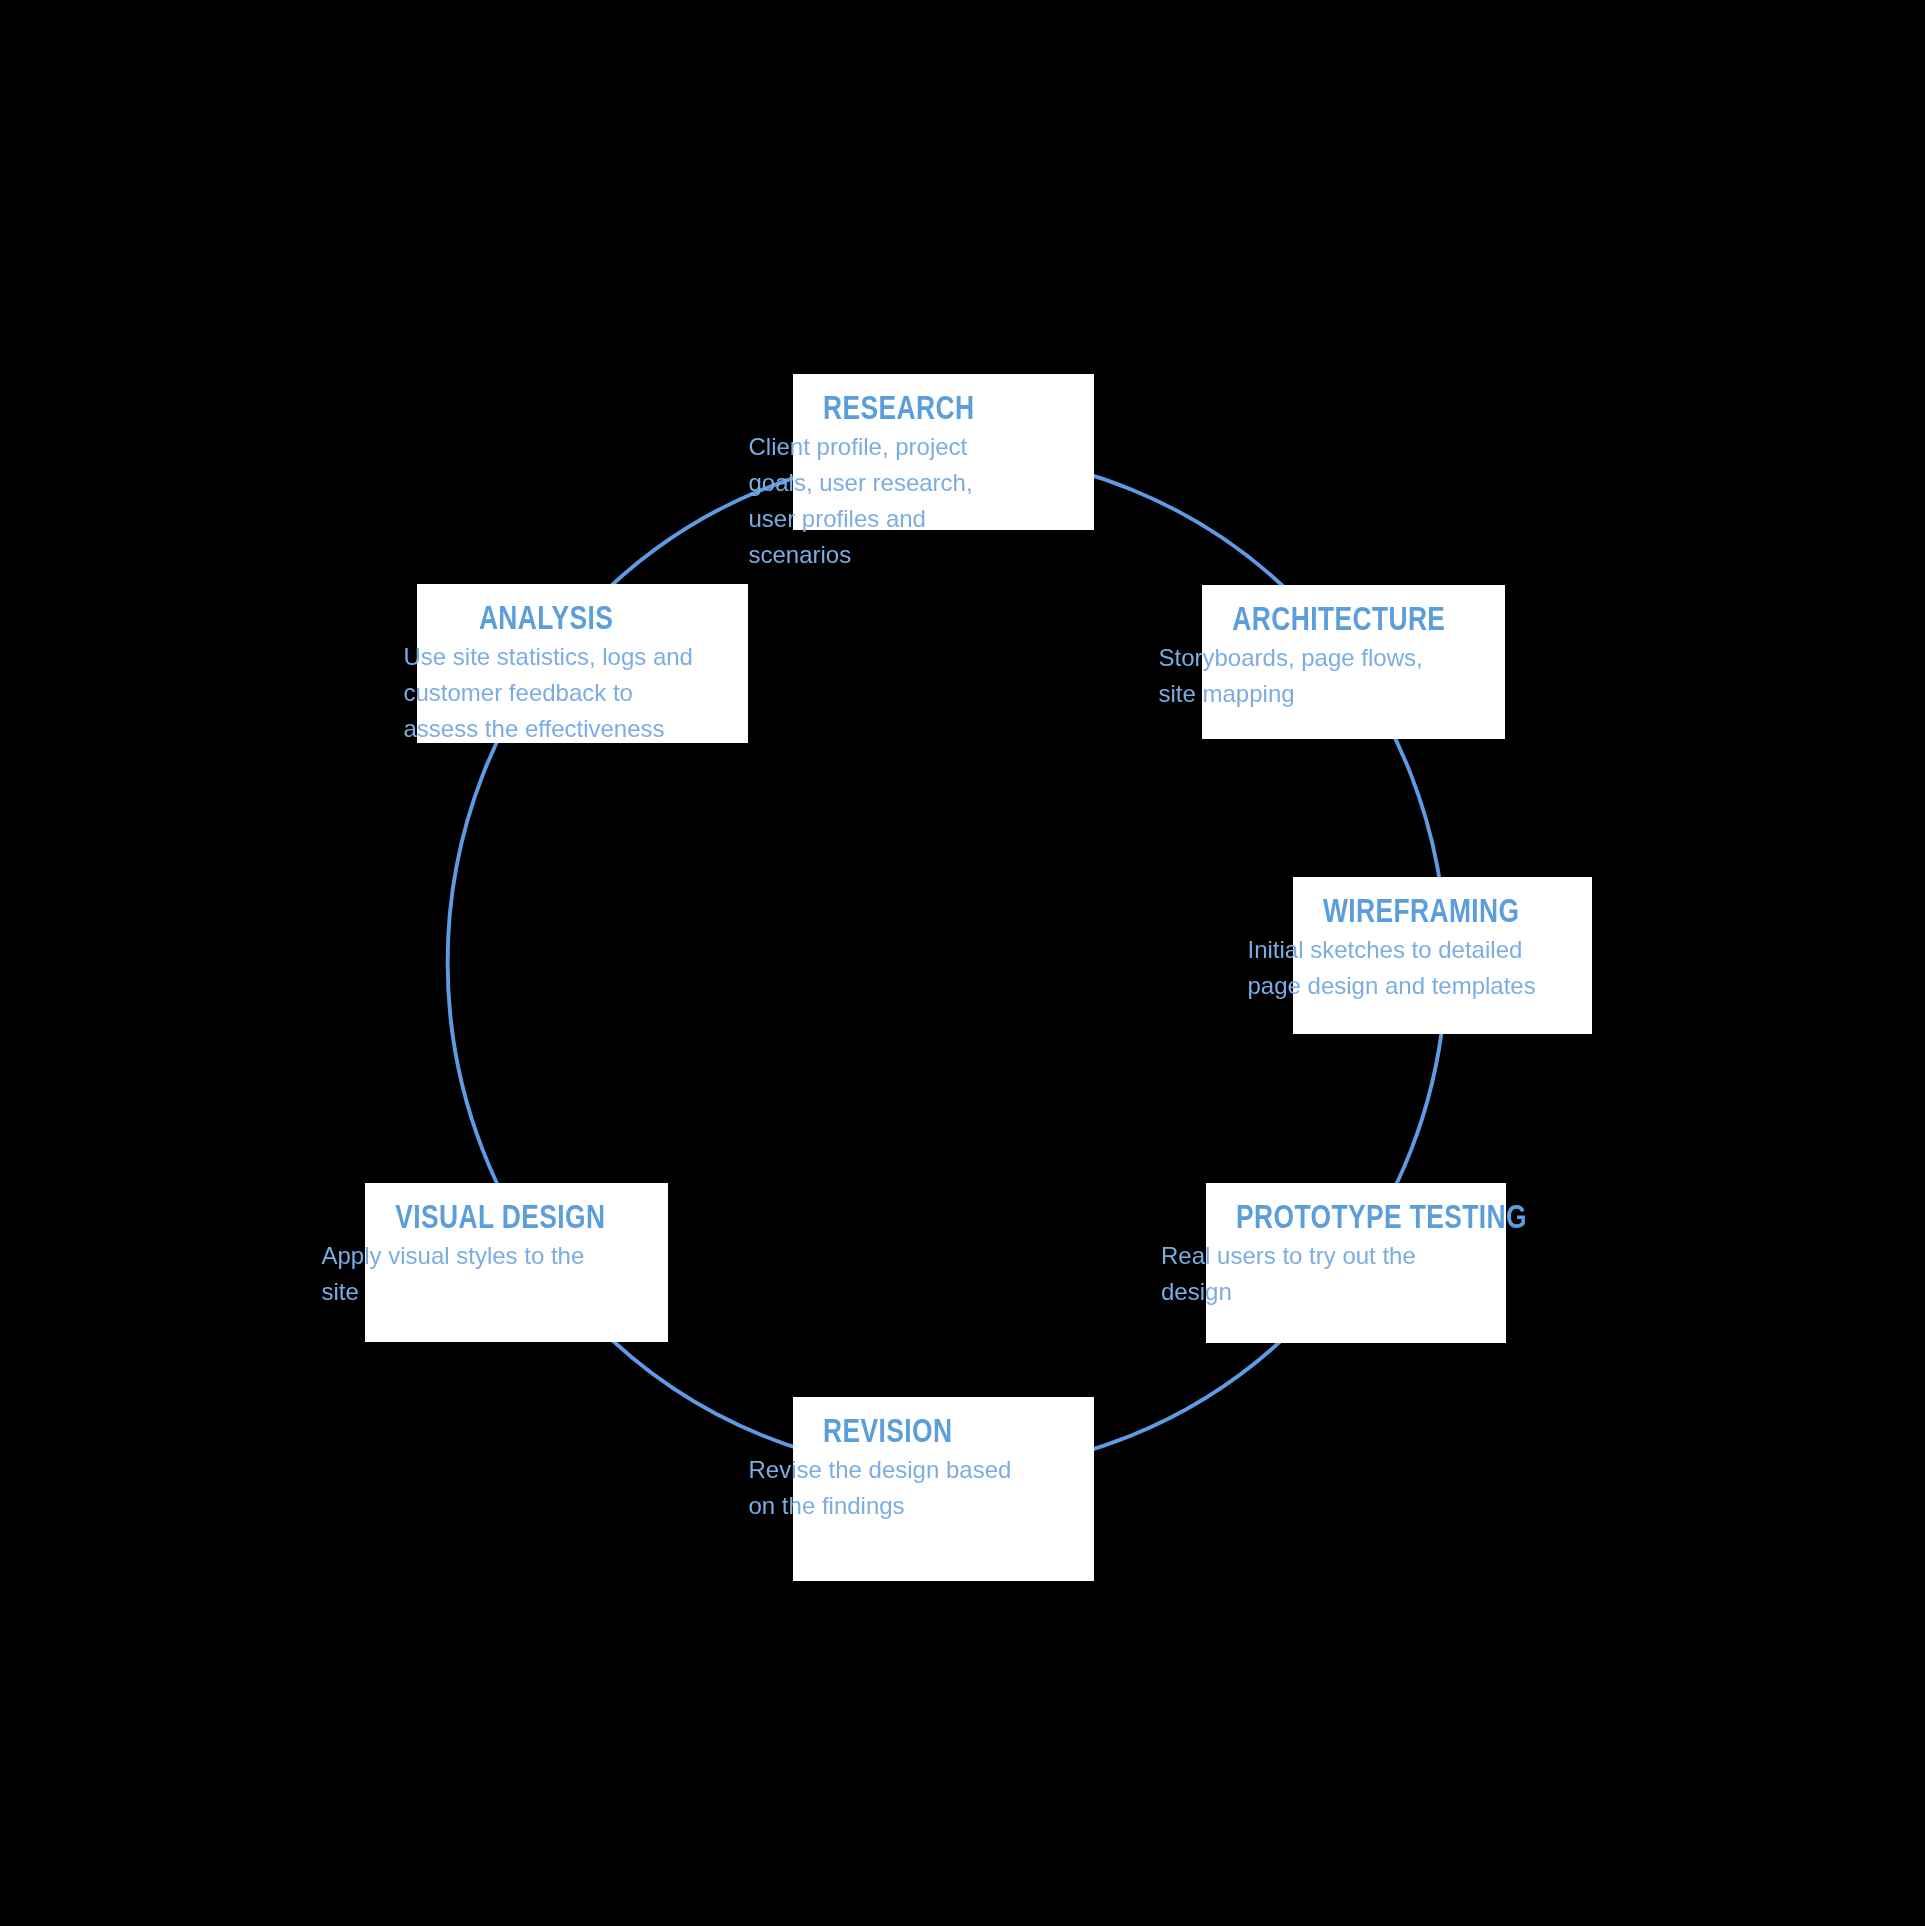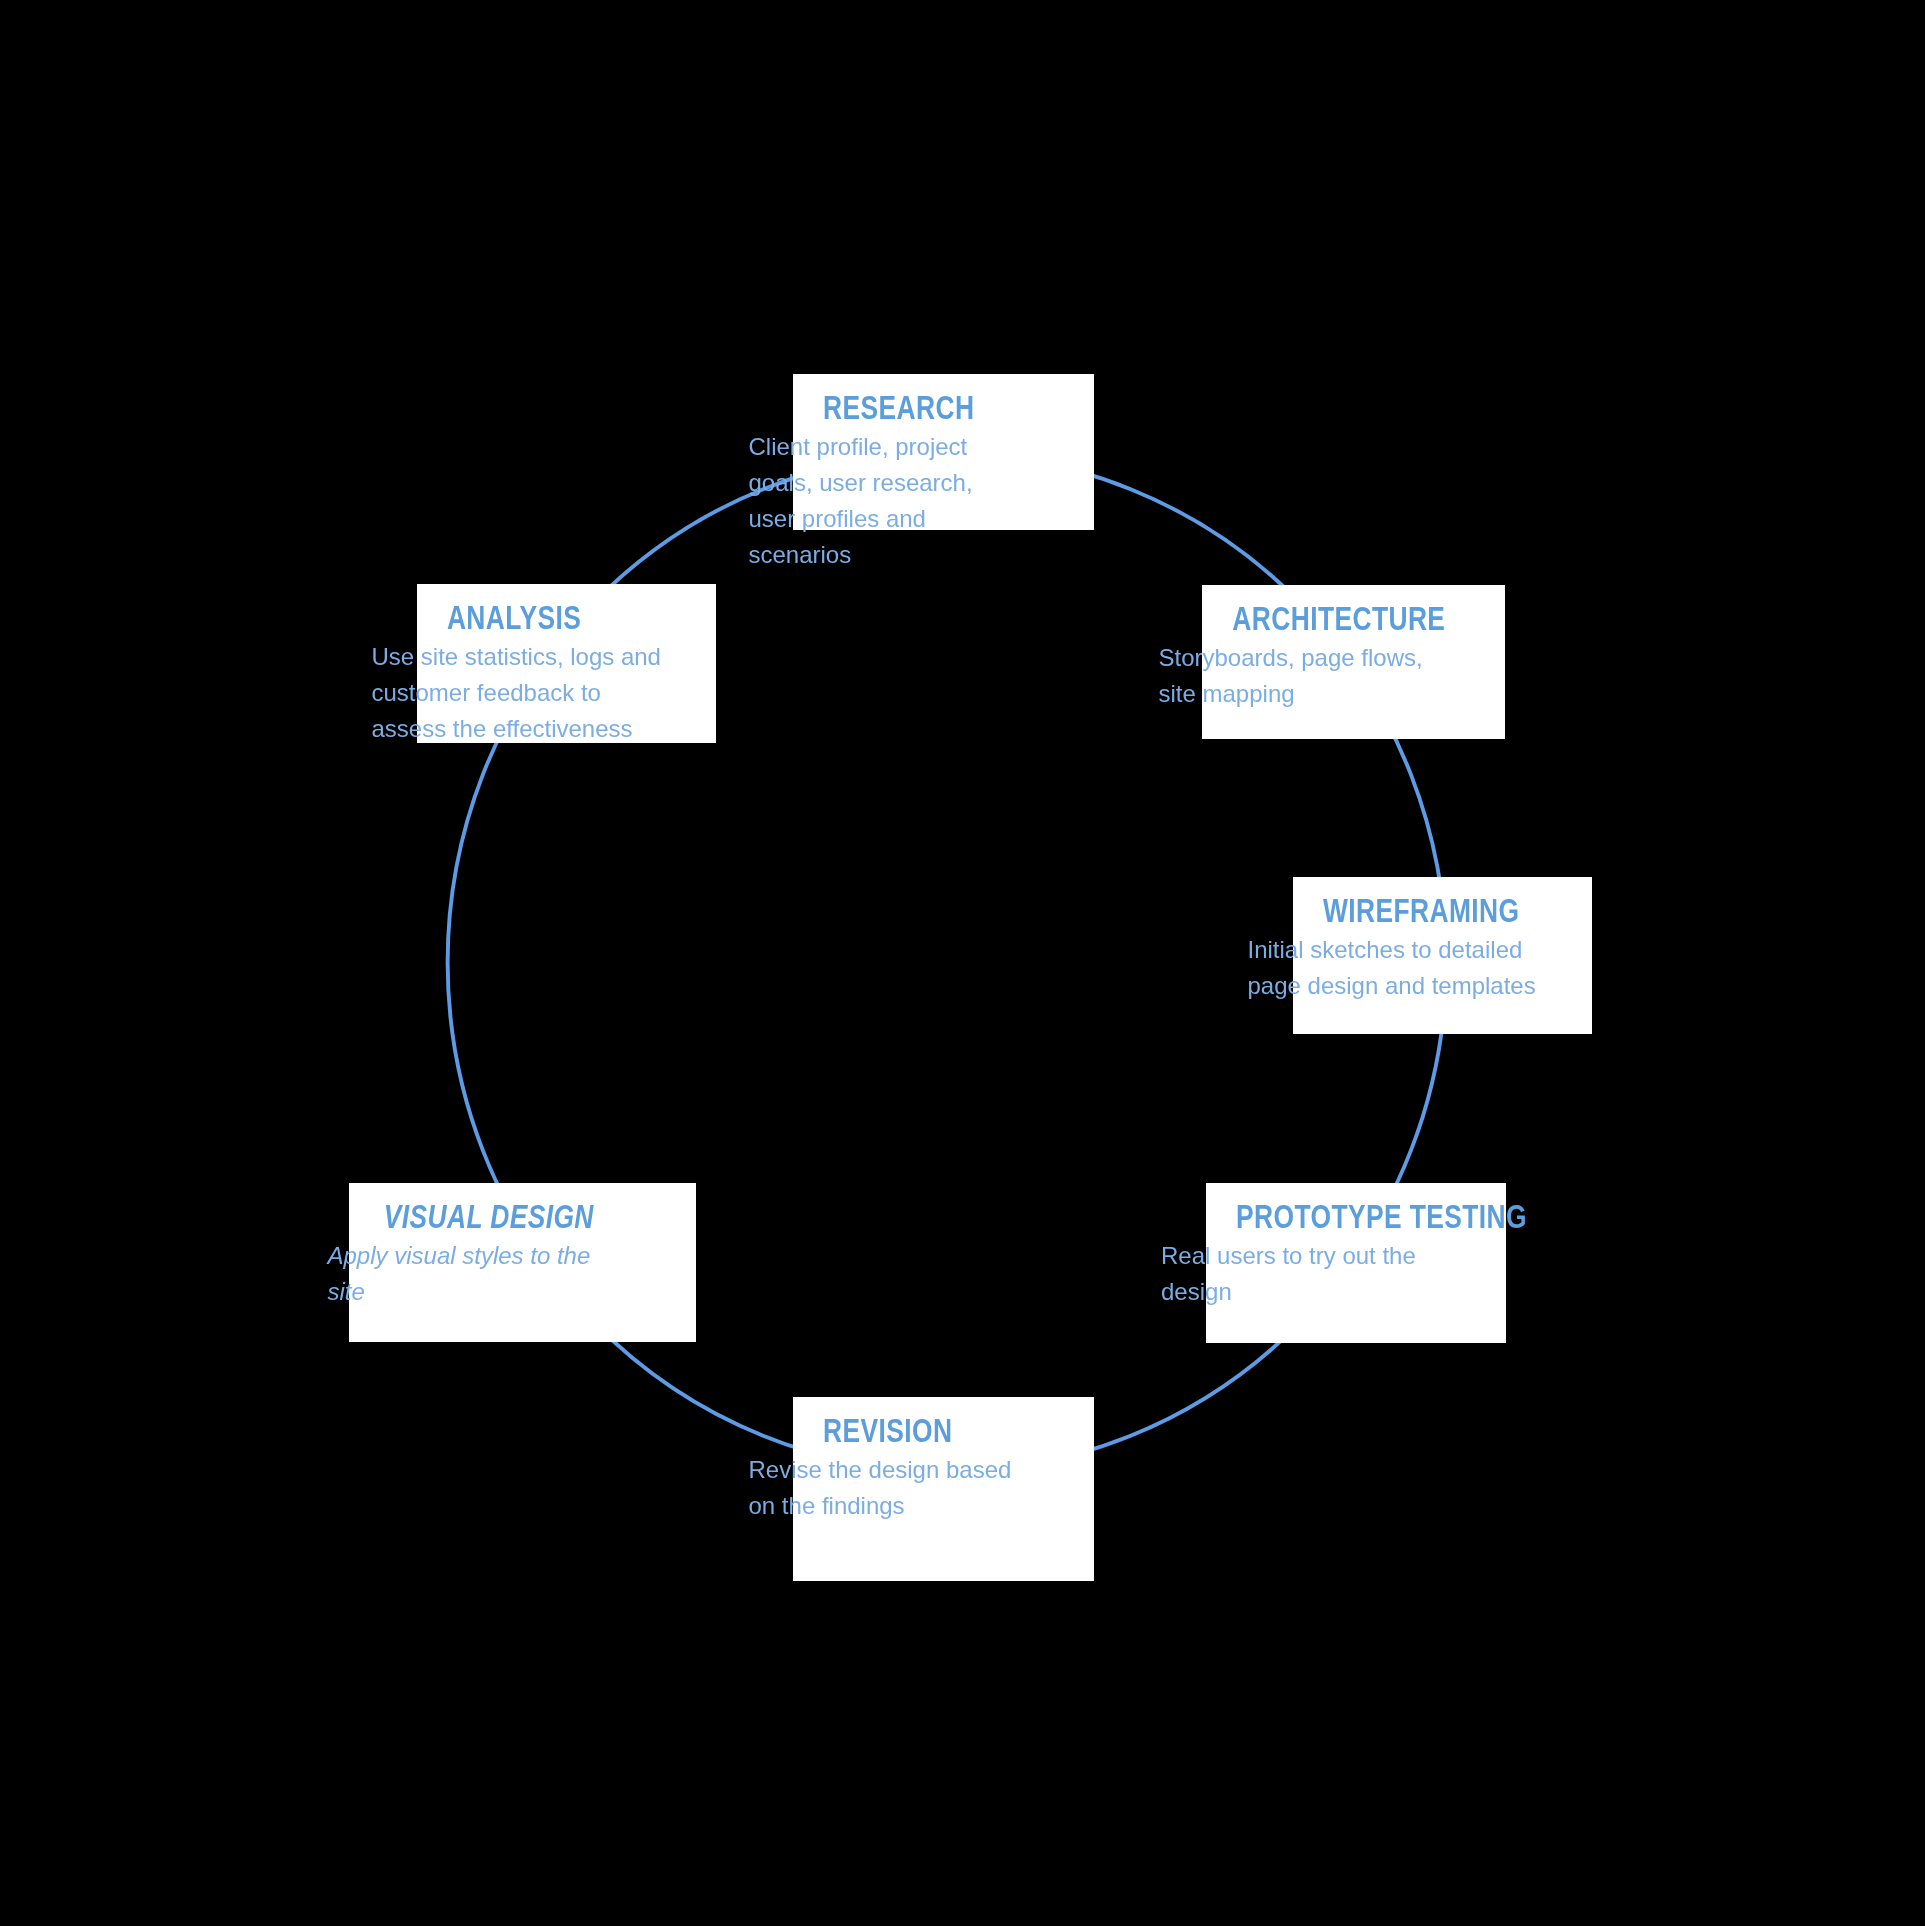--- a/index.html
+++ b/index.html
@@ -49,23 +49,23 @@
     line-height: 36px;
     color: var(--body-color, #7bade4);
     white-space: pre-line;
   }
   
   .pos-research            { left: 793px;  top: 374px;  width: 301px; height: 156px; }
   .pos-architecture        { left: 1202px; top: 585px;  width: 303px; height: 154px; }
   .pos-wireframing         { left: 1293px; top: 877px;  width: 299px; height: 157px; }
   .pos-prototype-testing   { left: 1206px; top: 1183px; width: 300px; height: 160px; }
   .pos-revision            { left: 793px;  top: 1397px; width: 301px; height: 184px; }
-  .pos-visual-design       { left: 349px;  top: 1183px; width: 347px; height: 159px; font-style: italic; }
+  .pos-visual-design       { left: 365px;  top: 1183px; width: 303px; height: 159px; }
   .pos-launch              { left: 304px;  top: 877px;  width: 300px; height: 157px; }
-  .pos-analysis            { left: 417px;  top: 584px;  width: 299px; height: 159px; }
+  .pos-analysis            { left: 417px;  top: 584px;  width: 299px; height: 159px; padding-left: 32px; }
 </style>
 </head>
 <body>
 
 <div class="canvas">
 
   <svg class="cycle-svg" viewBox="0 0 1974 1975" xmlns="http://www.w3.org/2000/svg">
     <ellipse cx="971" cy="987" rx="512" ry="522" fill="none" stroke="var(--line-color, #5d9be4)" stroke-width="4"></ellipse>
   </svg>
 

